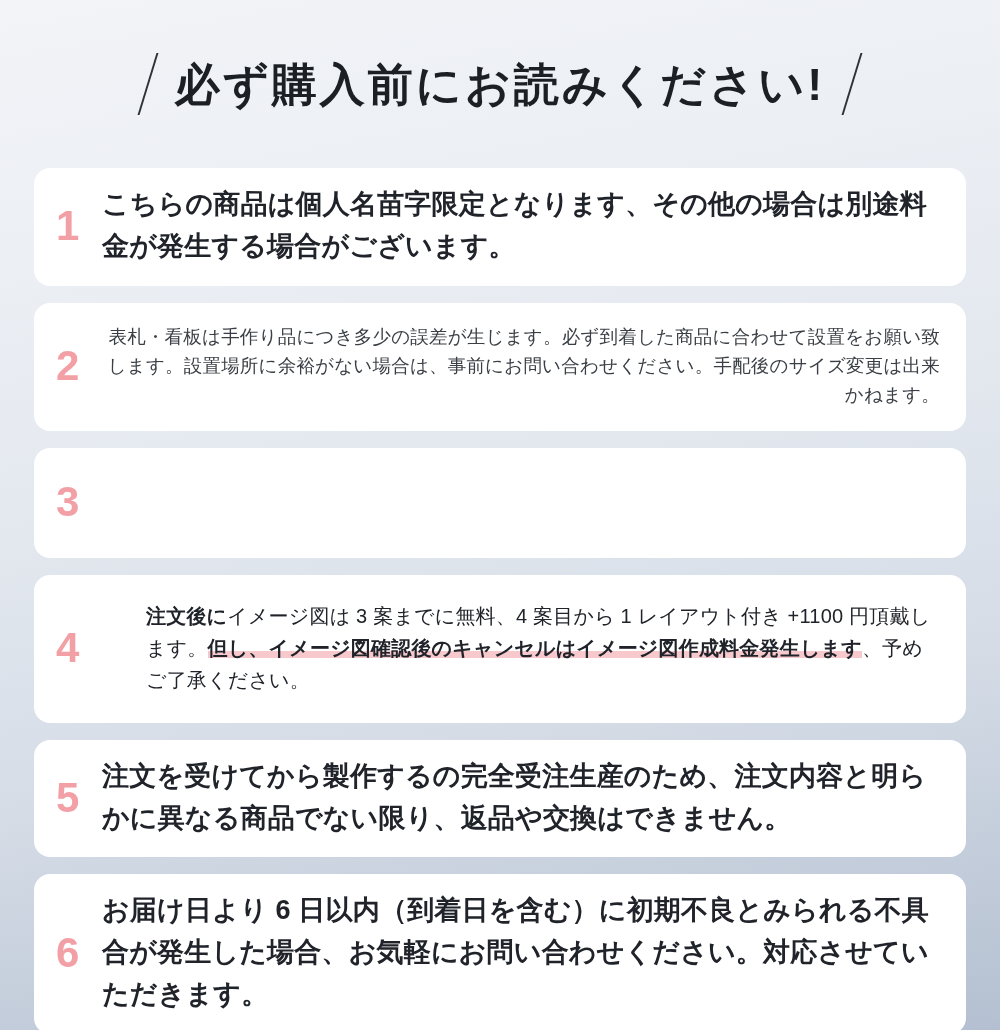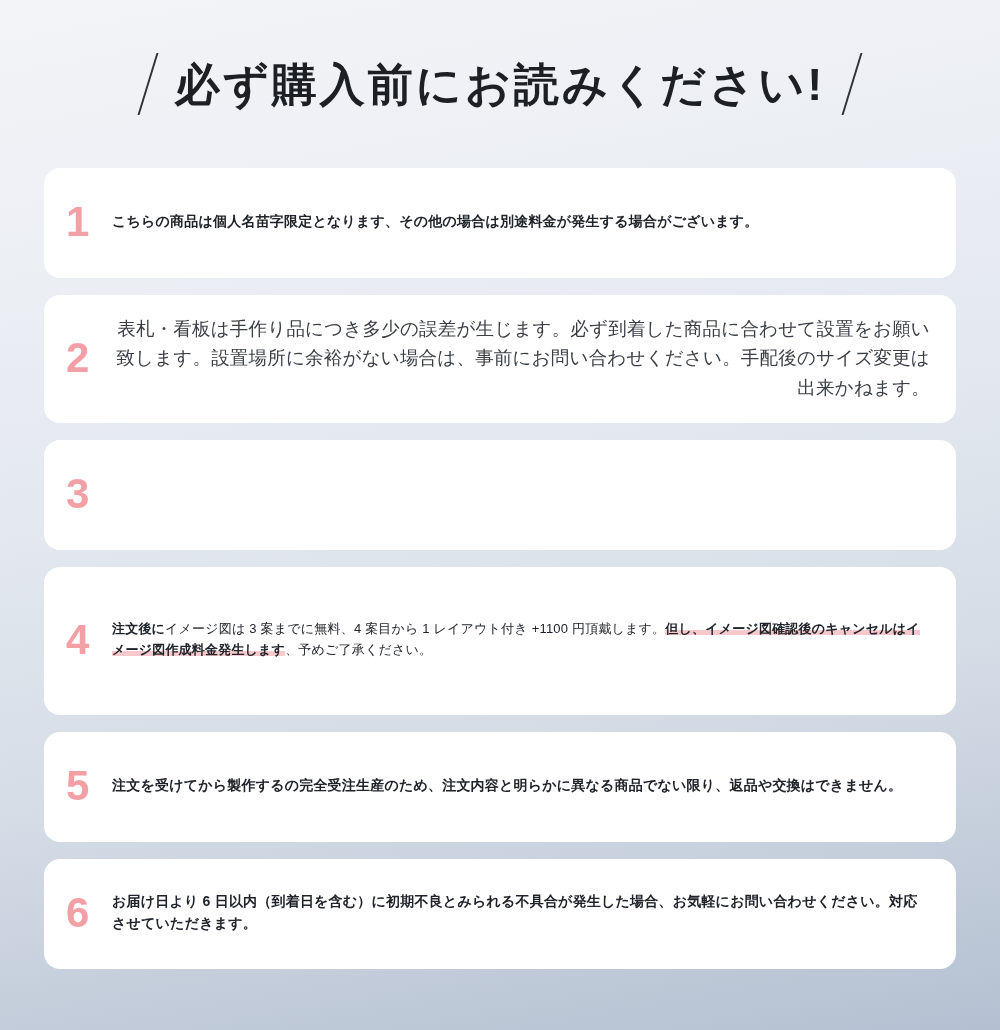--- a/index.html
+++ b/index.html
@@ -14,21 +14,21 @@
     overflow: hidden;
     position: relative;
     -webkit-font-smoothing: antialiased;
   }
 
   .page {
     position: relative;
     width: 1000px;
     height: 1030px;
     box-sizing: border-box;
-    padding: 0 44px;
+    padding: 0 34px;
   }
 
   
   .header {
     position: relative;
     height: 168px;
     display: flex;
     align-items: center;
     justify-content: center;
   }
@@ -77,38 +77,39 @@
     flex: 0 0 auto;
     width: 46px;
     font-size: 42px;
     font-weight: 700;
     color: #f2a0a6;
     line-height: 1;
     text-align: left;
   }
   .body {
     flex: 1 1 auto;
-    font-size: 14px;
+    font-size: 27px;
     line-height: 1.55;
     color: #20242a;
     letter-spacing: 0.2px;
   }
   .body.bold {
     font-weight: 700;
   }
   .body.small {
     font-size: 18.5px;
     color: #3a3f45;
     line-height: 1.58;
     font-weight: 400;
     text-align: right;
   }
   .body.mixed {
-    font-size: 13px;
+    font-size: 20px;
     line-height: 1.6;
+    margin-left: 44px;
   }
   .b {
     font-weight: 700;
   }
   .hl {
     font-weight: 700;
     background: linear-gradient(transparent 62%, #f7c9cc 62%, #f7c9cc 94%, transparent 94%);
   }
 
   

